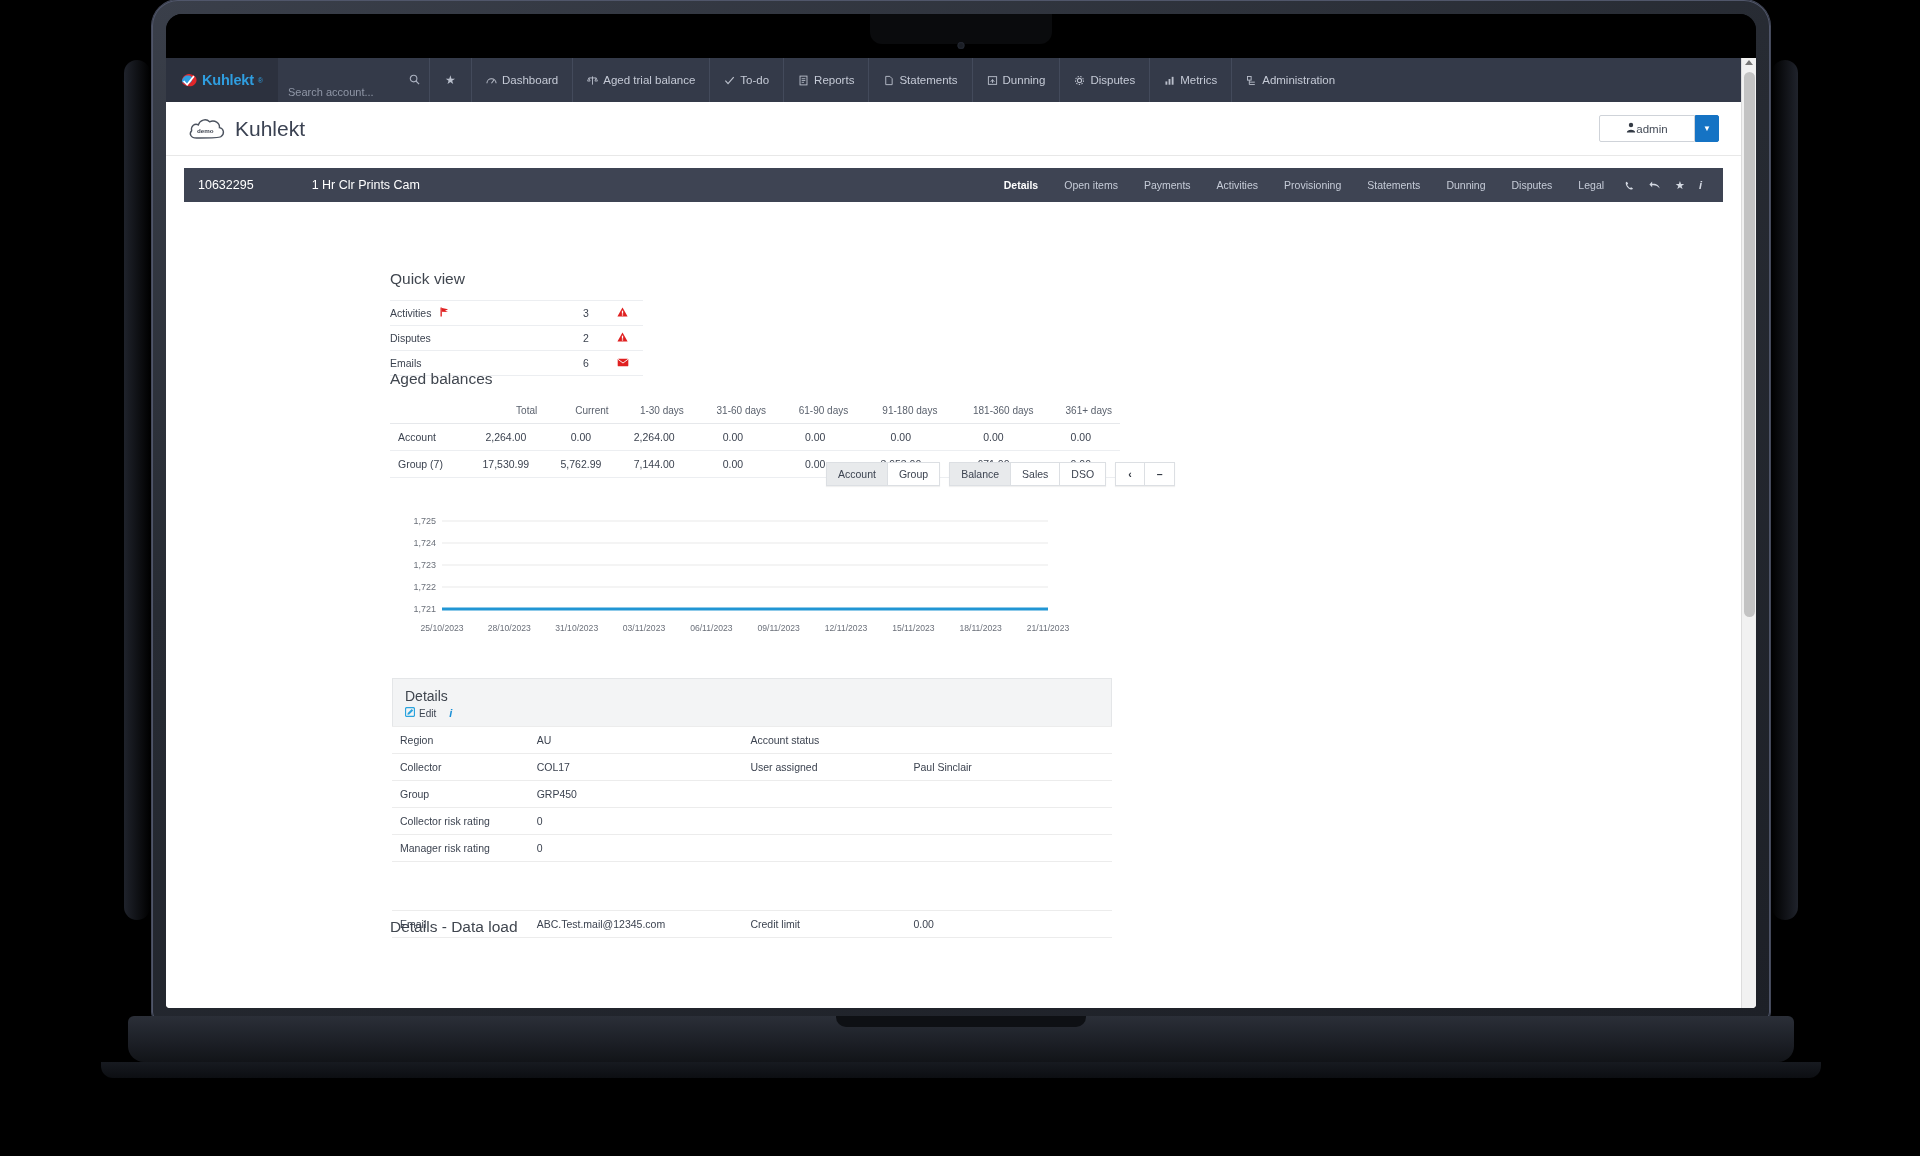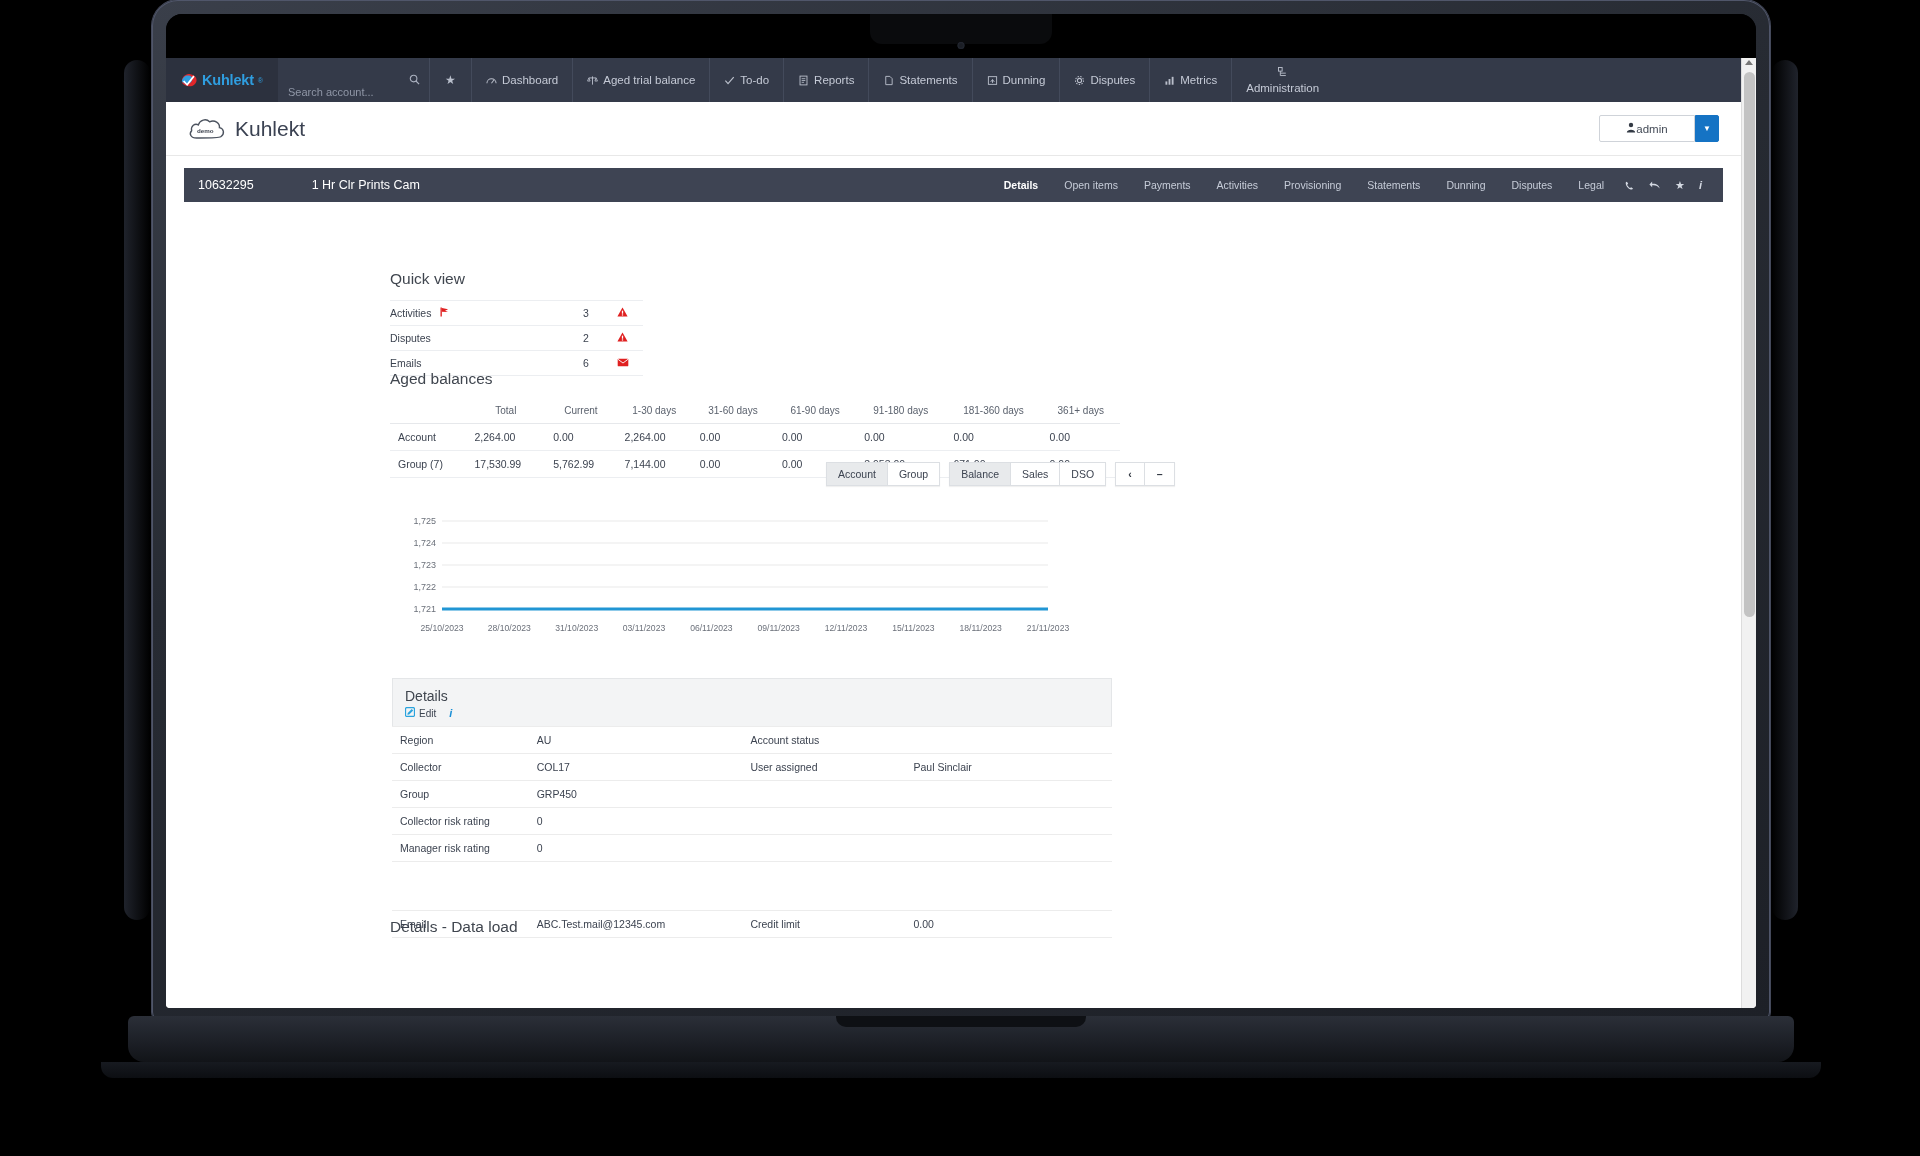--- a/index.html
+++ b/index.html
@@ -176,21 +176,21 @@
     border-right: 1px solid #434a5b;
     color: #b9bfcc; font-size: 12px;
   }
   .navitem {
     display: flex; align-items: center; gap: 5px;
     padding: 8px 14px;
     border-right: 1px solid #434a5b;
     white-space: nowrap;
     color: #c5cad6;
   }
-  .navitem:last-child { border-right: 0; flex-direction: column; }
+  .navitem:last-child { border-right: 0; }
   .navitem .ico { font-size: 11px; opacity: .92; display:inline-flex; }
   .navitem .lbl { font-size: 11.5px; }
 
   
   .pagehead {
     position: absolute; left: 0; top: 44px;
     width: 1575px; height: 54px;
     background: #fff;
     border-bottom: 1px solid #e8e8e8;
     display: flex; align-items: center;
@@ -252,27 +252,27 @@
   .qv-table tr:first-child td { border-top: 1px solid #eceef1; }
   .qv-lbl { width: 150px; }
   .qv-val { text-align: right; width: 62px; padding-right: 14px !important; }
   .qv-ico { text-align: center; width: 40px; color: #e02020; font-size: 11px; }
 
   
   .aged { position: absolute; left: 224px; top: 160px; width: 730px; }
   .aged-table { margin-top: 12px; border-collapse: collapse; width: 730px; }
   .aged-table th {
     font-size: 10px; color: #5a616d; font-weight: normal;
-    text-align: center; padding: 5px 8px 7px 8px;
+    text-align: right; padding: 5px 8px 7px 8px;
     border-bottom: 1px solid #e6e8eb;
   }
   .aged-table th:first-child { text-align: left; }
   .aged-table td {
     font-size: 10.5px; color: #3c4350;
-    text-align: left; padding: 7px 8px;
+    text-align: center; padding: 7px 8px;
     border-bottom: 1px solid #eceef1;
   }
   .aged-table td:first-child { text-align: left; }
 
   
   .chart-ctrl {
     position: absolute; left: 660px; top: 252px;
     display: flex; align-items: center; gap: 9px;
   }
   .btn-group { display: flex; box-shadow: 0 1px 1px rgba(0,0,0,.06); }

